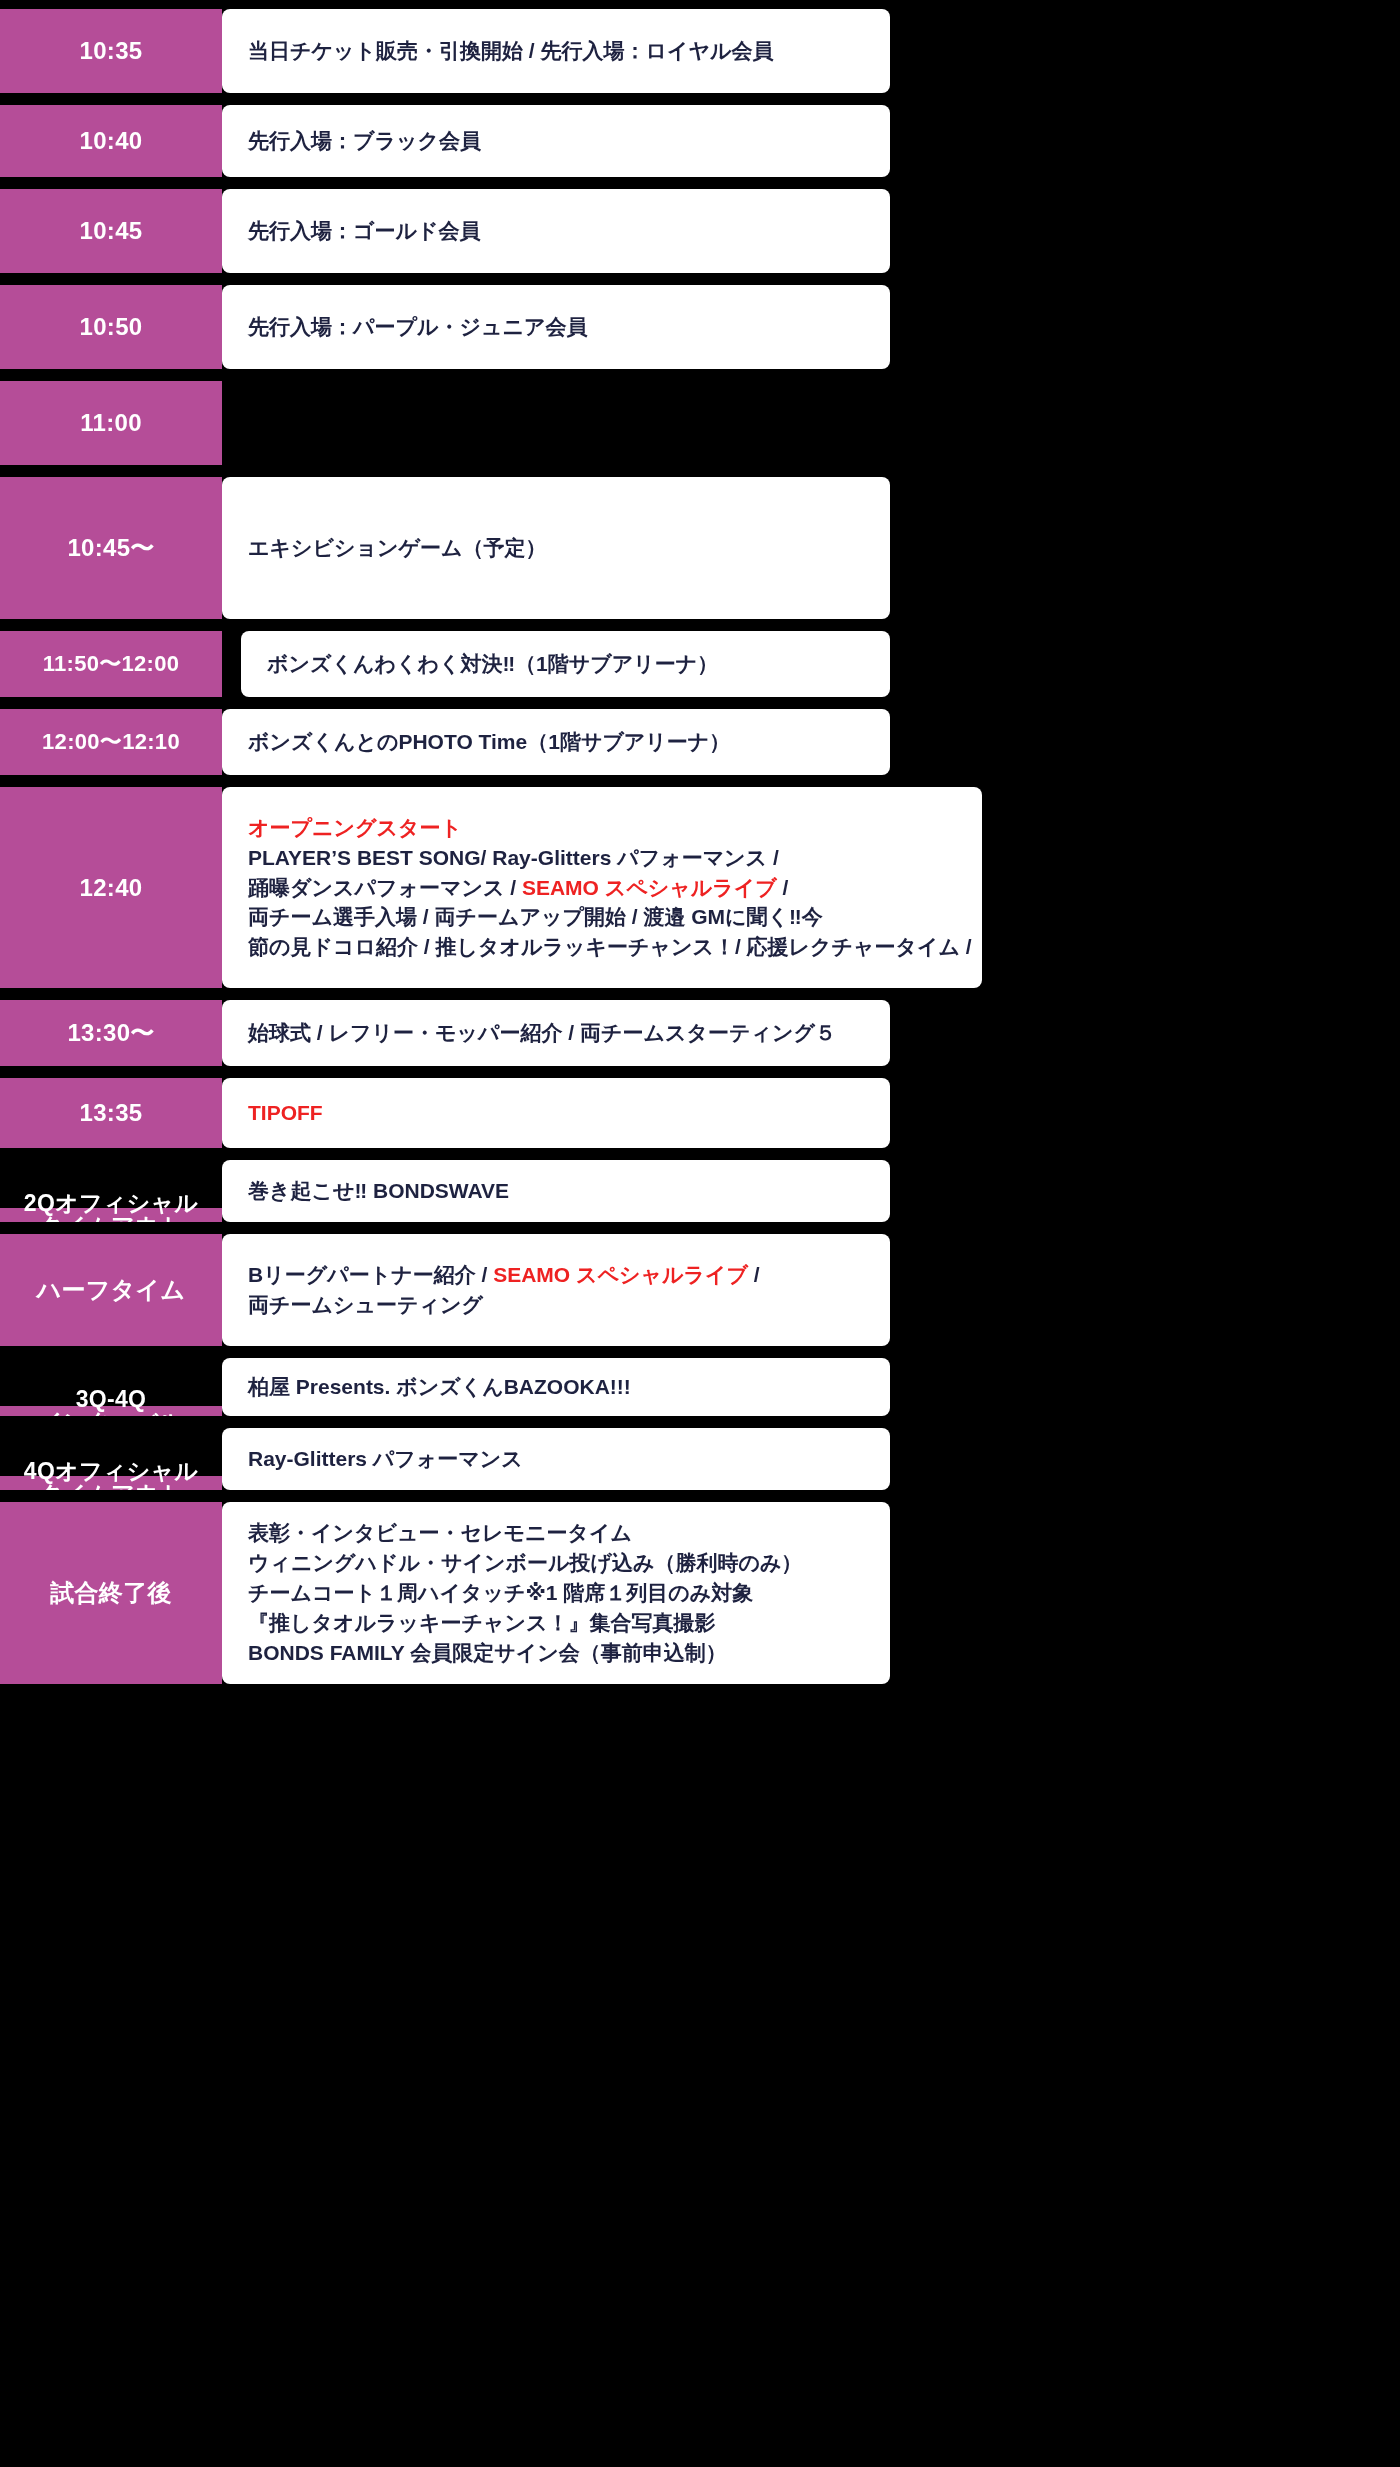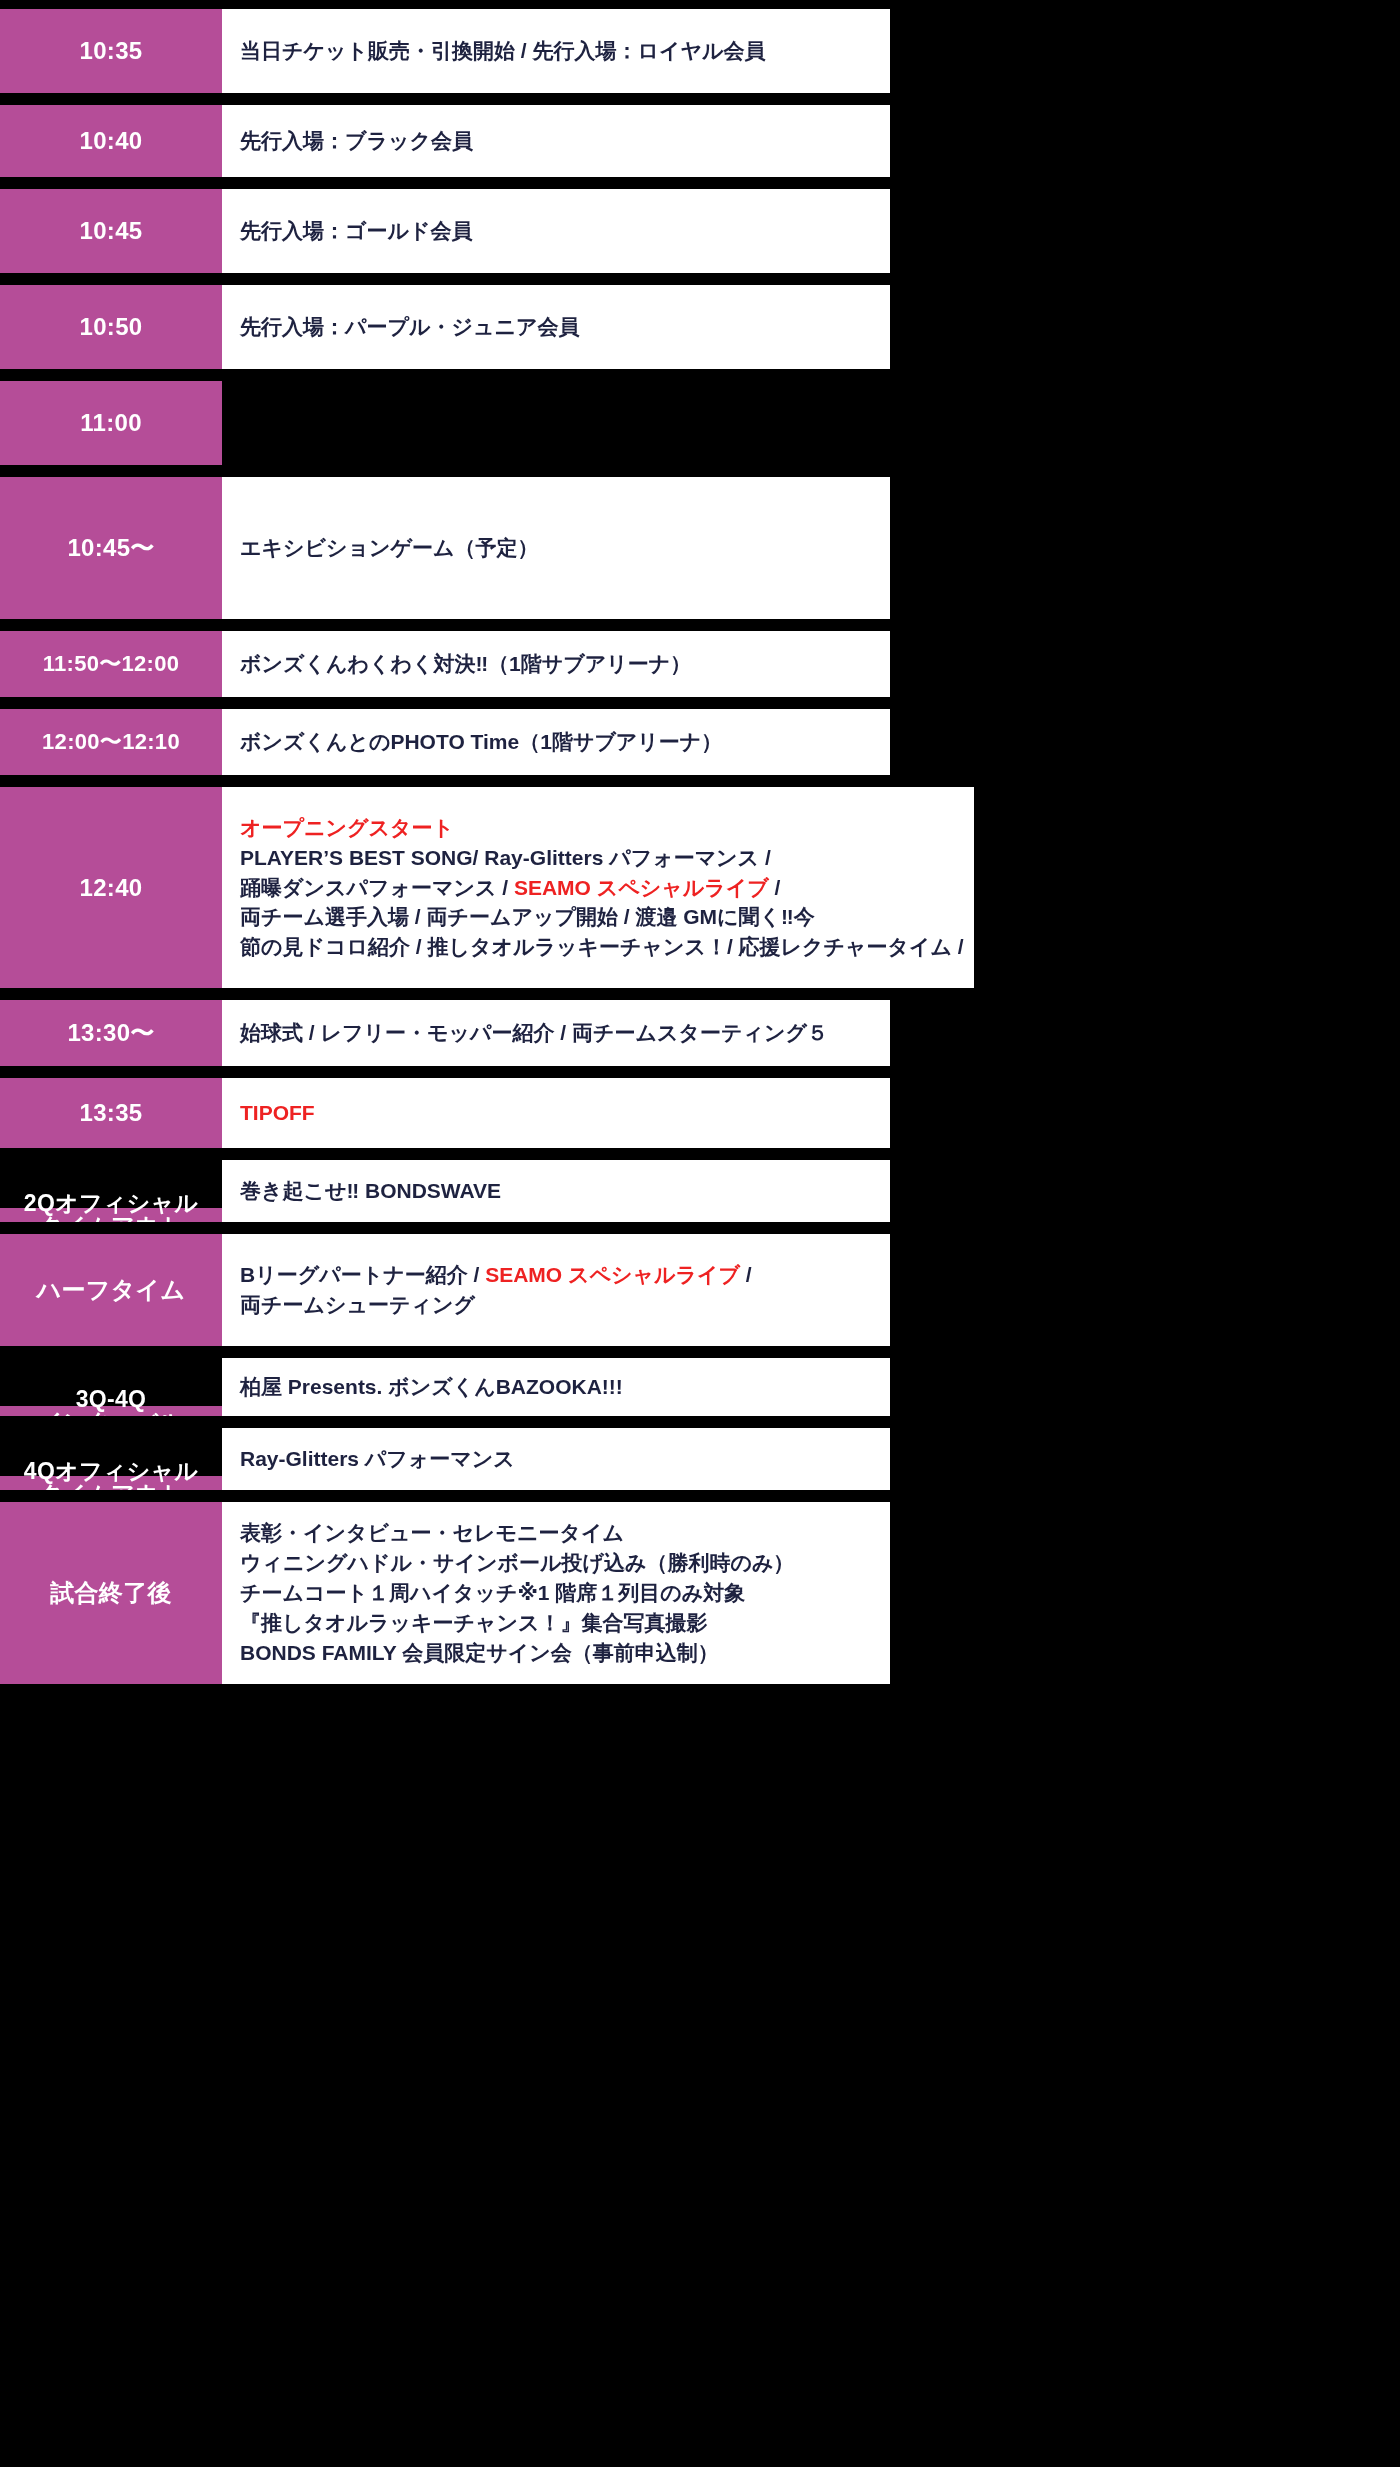--- a/index.html
+++ b/index.html
@@ -62,22 +62,23 @@
   .desc-cell {
     flex: 1 1 auto;
     background: #ffffff;
     color: #1e2240;
     font-size: 21px;
     font-weight: 700;
     line-height: 1.5;
     display: flex;
     flex-direction: column;
     justify-content: center;
-    padding: 0 10px 0 18px;
+    padding: 0 10px 0 26px;
     box-sizing: border-box;
+    border-radius: 8px;
   }
   .desc-cell .line {
     white-space: nowrap;
   }
   .desc-cell.multiline {
     line-height: 1.42;
   }
   .red {
     color: #ee2222;
   }
@@ -119,21 +120,21 @@
       <div class="time-cell ">11:00</div>
     </div>
     <div class="sep" style="height: 12px;"></div>
     <div class="row" style="height: 142px;">
       <div class="time-cell ">10:45〜</div>
       <div class="desc-cell">
         <div class="line"><span>エキシビションゲーム（予定）</span></div>
       </div>
     </div>
     <div class="sep" style="height: 12px;"></div>
-    <div class="row" style="height: 66px;">
+    <div class="row" style="height: 66px; gap: 19px;">
       <div class="time-cell small">11:50〜12:00</div>
       <div class="desc-cell">
         <div class="line"><span>ボンズくんわくわく対決‼（1階サブアリーナ）</span></div>
       </div>
     </div>
     <div class="sep" style="height: 12px;"></div>
     <div class="row" style="height: 66px;">
       <div class="time-cell small">12:00〜12:10</div>
       <div class="desc-cell">
         <div class="line"><span>ボンズくんとのPHOTO Time（1階サブアリーナ）</span></div>

